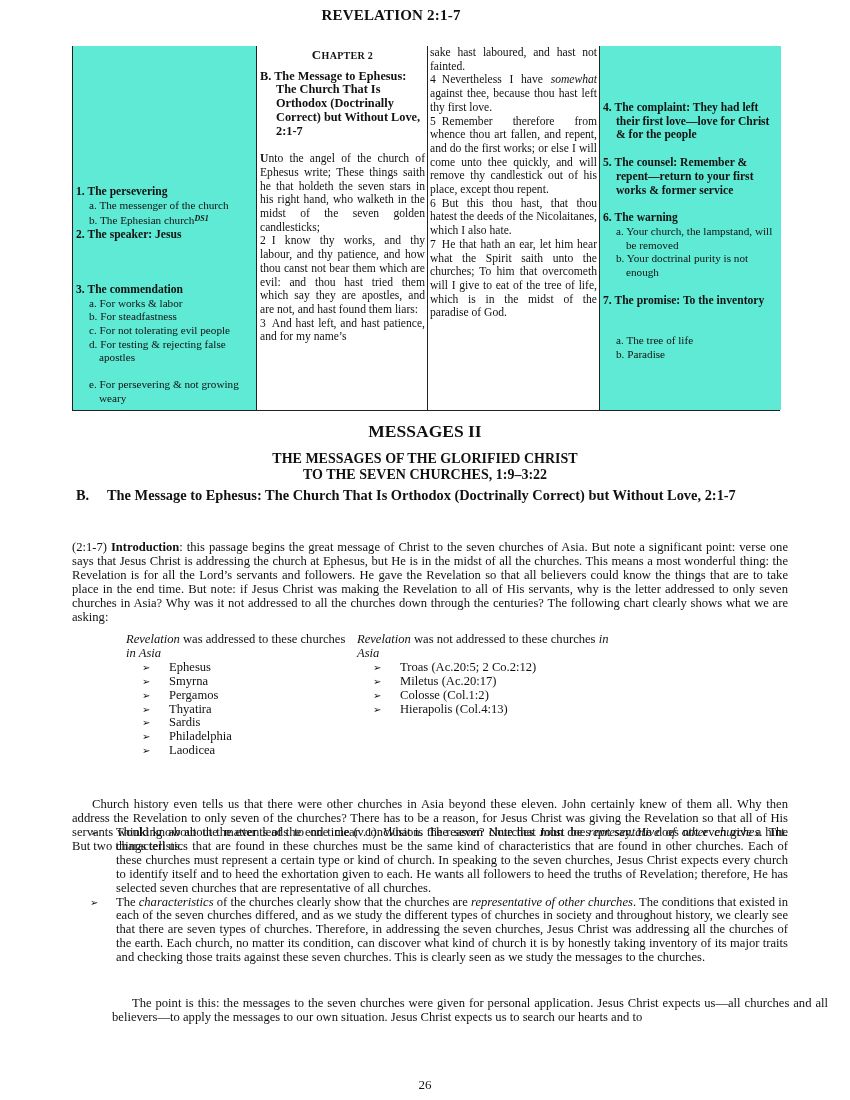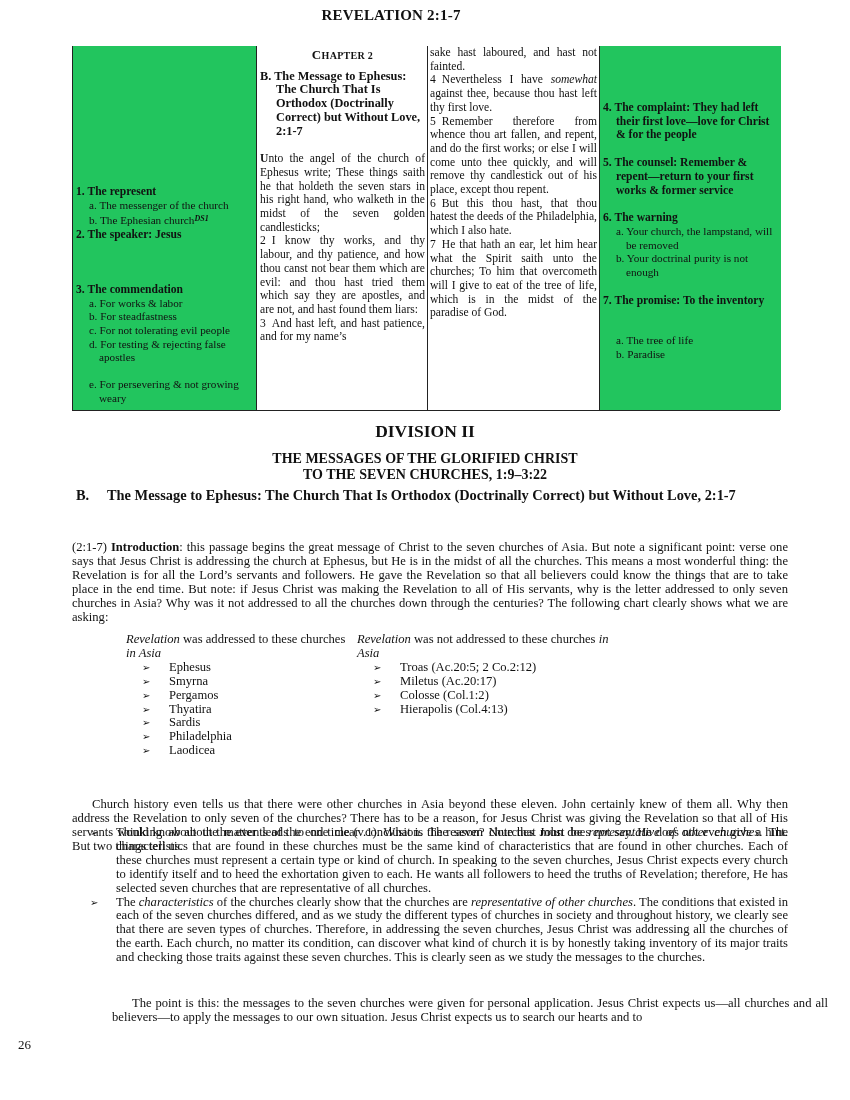--- a/index.html
+++ b/index.html
@@ -15,21 +15,21 @@
     text-align: center; font-weight: bold; font-size: 15px; letter-spacing: 0.2px;
   }
   
   .outline {
     position: absolute; top: 46px; left: 72px; width: 708px; height: 365px;
     border-left: 1.5px solid #222; border-right: 1.5px solid #222; border-bottom: 1.5px solid #222;
     display: grid; grid-template-columns: 183px 171px 172px 182px;
   }
   .col { position: relative; height: 100%; font-size: 11.6px; line-height: 13.7px; }
   .col + .col { border-left: 1.2px solid #222; }
-  .shade { background: #22c55e; }
+  .shade { background: #5eead4; }
   .c1 { padding: 0 2px 0 3px; }
   .c2 { padding: 0 2px 0 3px; }
   .c3 { padding: 0 2px 0 2px; }
   .c4 { padding: 0 2px 0 3px; }
   .o-sub { padding-left: 13px; text-indent: -10px; padding-left: 23px; font-size: 11.2px; line-height: 13.7px; }
   .o-sub4 { font-size: 11.2px; line-height: 13.7px; padding-left: 23px; text-indent: -10px; }
   .o-num { font-weight: bold; padding-left: 13px; text-indent: -13px; line-height: 13.7px; }
   .ds { font-style: italic; font-weight: bold; font-size: 8px; vertical-align: 3px; }
   .chap { text-align: center; font-weight: bold; font-size: 12.5px; margin-top: 2px; letter-spacing: 0.3px; }
   .chap .sc { font-size: 10px; }
@@ -63,34 +63,34 @@
     display: grid; grid-template-columns: 231px 260px;
   }
   .lists ul { list-style: none; padding-left: 16px; }
   .lists li { display: grid; grid-template-columns: 27px 1fr; }
   .arrow { font-size: 10px; line-height: 13.9px; }
   .p-history { top: 798px; text-indent: 20px; }
   .bullets { position: absolute; top: 826px; left: 90px; width: 698px; font-size: 12.6px; line-height: 13.9px; }
   .bullet { display: grid; grid-template-columns: 26px 1fr; }
   .bullet .text { text-align: justify; }
   .p-point { top: 997px; text-indent: 20px; margin-left: 40px; }
-  .page-num { position: absolute; top: 1037px; left: 0; width: 850px; text-align: left; font-size: 13px; padding-left: 18px; }
+  .page-num { position: absolute; top: 1077px; left: 0; width: 850px; text-align: center; font-size: 13px; }
   i { font-style: italic; }
 </style>
 </head>
 <body>
 
 <div class="running-head">REVELATION 2:1-7</div>
 
 <div class="outline">
 
   <div class="col c1 shade">
     <div style="height:139px"></div>
     <div class="o-num">
-      <span>1.</span> <span>The represent</span>
+      <span>1.</span> <span>The persevering</span>
     </div>
     <div class="o-sub"><span>a.</span> <span>The messenger of the church</span></div>
     <div class="o-sub"><span>b.</span> <span>The Ephesian church</span><span class="ds">DS1</span></div>
     <div class="o-num">
       <span>2.</span> <span>The speaker: Jesus</span>
     </div>
     <div style="height:41px"></div>
     <div class="o-num">
       <span>3.</span> <span>The commendation</span>
     </div>
@@ -110,42 +110,42 @@
     <div style="height:14px"></div>
     <div class="verse"><span class="first">U</span><span>nto the angel of the church of Ephesus write; These things saith he that holdeth the seven stars in his right hand, who walketh in the midst of the seven golden candlesticks;</span></div>
     <div class="verse"><span class="vn">2</span><span>I know thy works, and thy labour, and thy patience, and how thou canst not bear them which are evil: and thou hast tried them which say they are apostles, and are not, and hast found them liars:</span></div>
     <div class="verse"><span class="vn">3</span><span>And hast left, and hast patience, and for my name’s</span></div>
   </div>
 
   <div class="col c3">
     <div class="verse">sake hast laboured, and hast not fainted.</div>
     <div class="verse"><span class="vn">4</span><span>Nevertheless I have</span> <i>somewhat</i> <span>against thee, because thou hast left thy first love.</span></div>
     <div class="verse"><span class="vn">5</span><span>Remember therefore from whence thou art fallen, and repent, and do the first works; or else I will come unto thee quickly, and will remove thy candlestick out of his place, except thou repent.</span></div>
-    <div class="verse"><span class="vn">6</span><span>But this thou hast, that thou hatest the deeds of the Philadelphia, which I also hate.</span></div>
+    <div class="verse"><span class="vn">6</span><span>But this thou hast, that thou hatest the deeds of the Nicolaitanes, which I also hate.</span></div>
     <div class="verse"><span class="vn">7</span><span>He that hath an ear, let him hear what the Spirit saith unto the churches; To him that overcometh will I give to eat of the tree of life, which is in the midst of the paradise of God.</span></div>
   </div>
 
   <div class="col c4 shade">
     <div style="height:55px"></div>
     <div class="o-num"><span>4.</span> <span>The complaint: They had left their first love—love for Christ &amp; for the people</span></div>
     <div style="height:14px"></div>
     <div class="o-num"><span>5.</span> <span>The counsel: Remember &amp; repent—return to your first works &amp; former service</span></div>
     <div style="height:14px"></div>
     <div class="o-num"><span>6.</span> <span>The warning</span></div>
     <div class="o-sub4"><span>a.</span> <span>Your church, the lampstand, will be removed</span></div>
     <div class="o-sub4"><span>b.</span> <span>Your doctrinal purity is not enough</span></div>
     <div style="height:14px"></div>
     <div class="o-num"><span>7.</span> <span>The promise: To the inventory</span></div>
     <div style="height:27px"></div>
     <div class="o-sub4"><span>a.</span> <span>The tree of life</span></div>
     <div class="o-sub4"><span>b.</span> <span>Paradise</span></div>
   </div>
 </div>
 
-<div class="div-title">DIVISION II</div>
+<div class="div-title">MESSAGES II</div>
 <div class="div-sub">
   <div>THE MESSAGES OF THE GLORIFIED CHRIST</div>
   <div>TO THE SEVEN CHURCHES, 1:9–3:22</div>
 </div>
 
 <div class="sec-head">
   <span>B.</span>
   <span>The Message to Ephesus: The Church That Is Orthodox (Doctrinally Correct) but Without Love, 2:1-7</span>
 </div>
 

